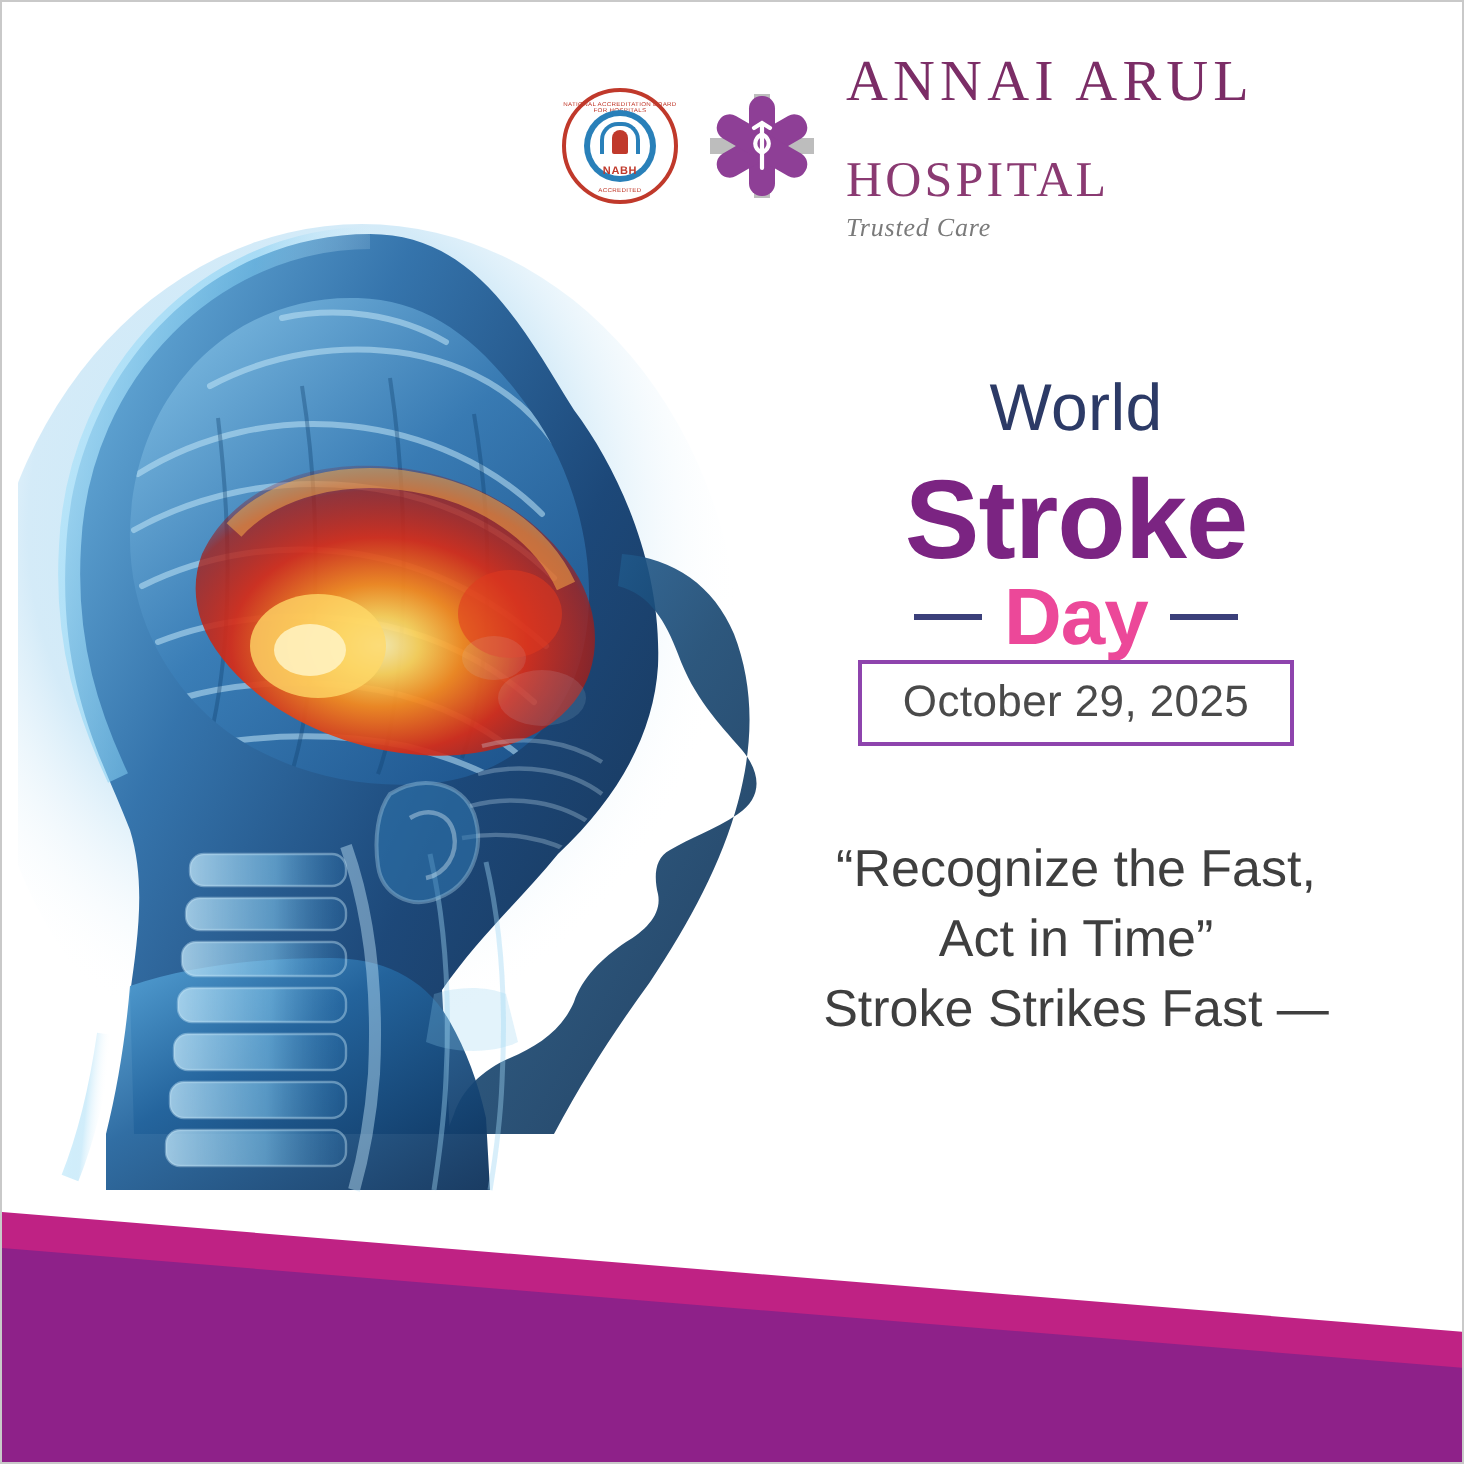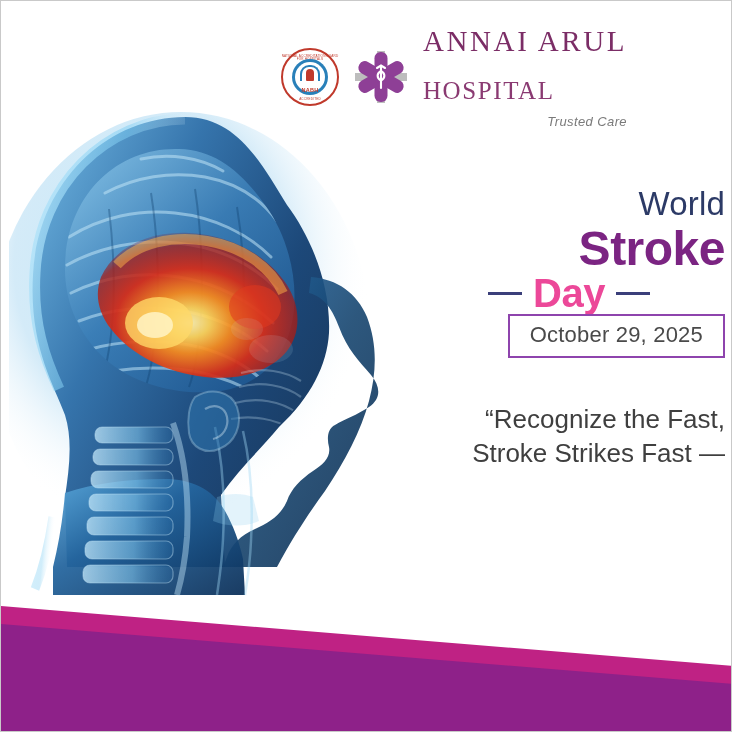--- a/index.html
+++ b/index.html
@@ -139,63 +139,62 @@
   }
   .brand-line2 {
     font-family: "Liberation Serif", serif;
     font-size: 25px;
     letter-spacing: 1.6px;
     color: #8a3a72;
     line-height: 1.12;
     margin-top: 20px;
   }
   .brand-tagline {
-    font-family: Liberation Sans, sans-serif;
+    font-family: Liberation Serif, serif;
     font-style: italic;
     font-size: 13px;
     color: #7a7a7a;
     letter-spacing: .4px;
-    margin-top: 10px;
-    text-align: right;
+    margin-top: 2px;
   }
 
   
   .artwork {
     position: absolute;
     left: 8px;
     top: 96px;
     width: 416px;
     height: 500px;
   }
   .artwork svg { display: block; width: 100%; height: 100%; }
 
   
   .content {
     position: absolute;
-    left: 412px;
+    left: 381px;
     top: 186px;
     width: 312px;
-    text-align: right;
+    text-align: center;
   }
 
   .title-world {
     font-size: 33px;
     font-weight: normal;
     color: #2c3a66;
     letter-spacing: .2px;
     line-height: 1;
     margin: 0;
   }
   .title-stroke {
-    font-size: 48px;
+    font-size: 56px;
     font-weight: bold;
     color: #7b2482;
     letter-spacing: -0.5px;
     line-height: 1.05;
-    margin: 4px 0 0 0;
+    margin: 11px 0 0 0;
   }
   .title-day-row {
     display: flex;
     align-items: center;
     justify-content: center;
     gap: 11px;
     margin-top: -2px;
   }
   .title-day-row .rule {
     display: block;
@@ -492,20 +491,21 @@
     <div class="title-day-row">
       <span class="rule"></span>
       <span class="title-day">Day</span>
       <span class="rule"></span>
     </div>
 
     <div class="date-badge">October 29, 2025</div>
 
     <div class="tagline">
       <span class="quote-line">“Recognize the Fast,</span>
+      <span class="quote-line">Act in Time”</span>
       <span class="plain-line">Stroke Strikes Fast —</span>
     </div>
   </div>
 
   <div class="bands">
     <svg viewBox="0 0 732 145" preserveAspectRatio="none" aria-hidden="true">
       <polygon points="0,20 732,80 732,145 0,145" fill="#bf2284"></polygon>
       <polygon points="0,38 732,98 732,145 0,145" fill="#8e2189"></polygon>
     </svg>
   </div>

